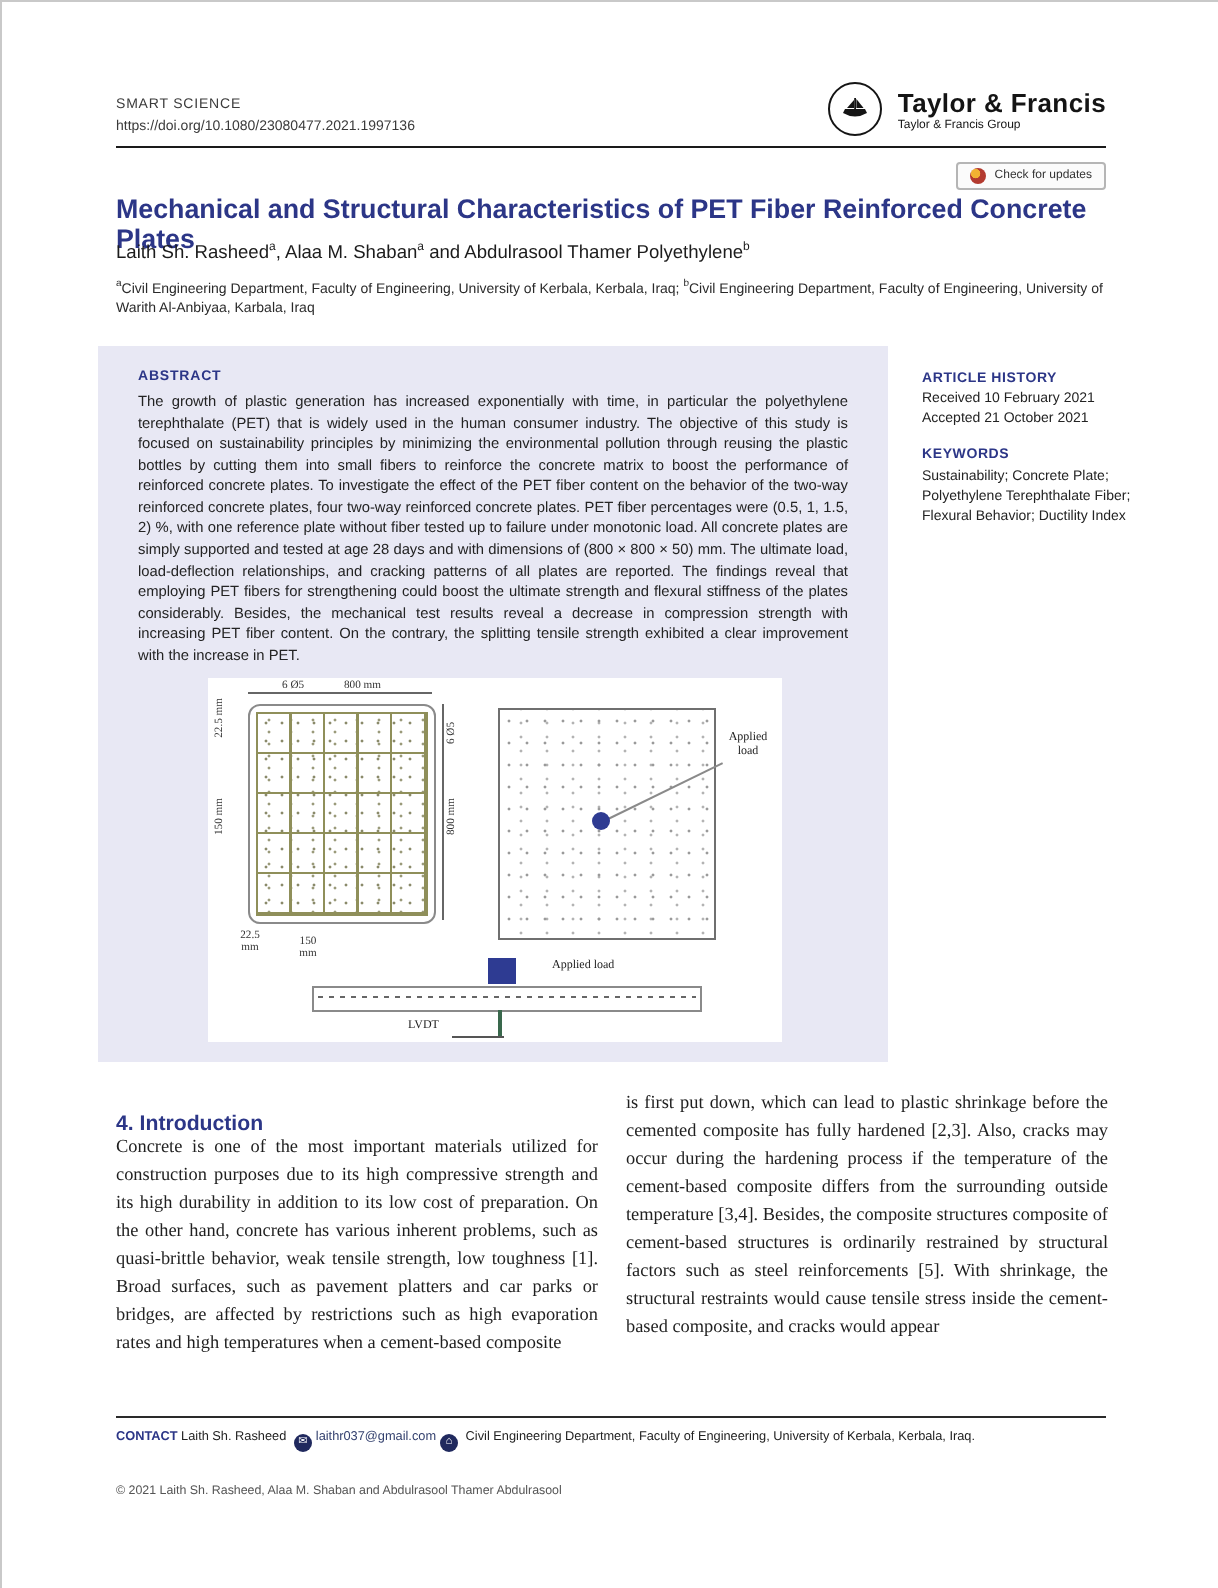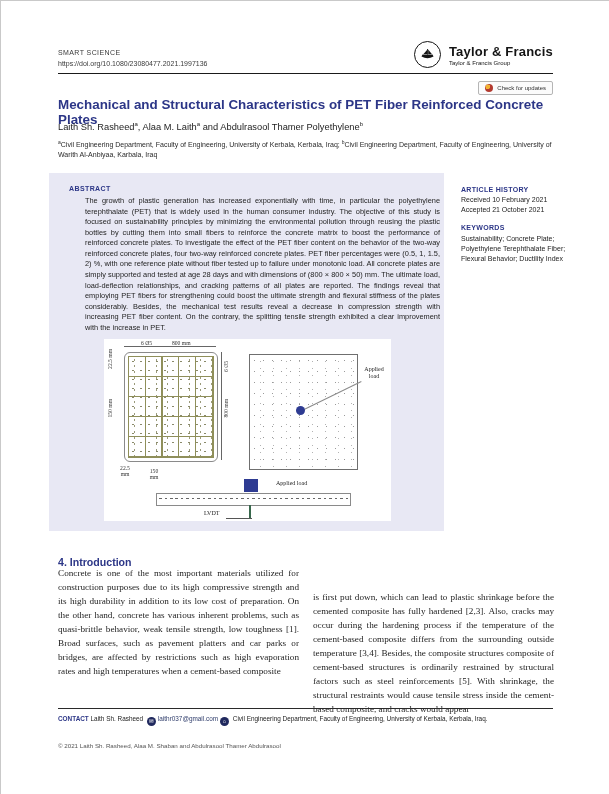--- a/index.html
+++ b/index.html
@@ -23,21 +23,21 @@
   
   .title{left:57px;top:96px;width:500px;font-size:13.4px;font-weight:bold;color:#2c3687;}
   .authors{left:57px;top:120px;width:500px;font-size:9.3px;color:#1c1c1c;}
   .authors sup{font-size:6px;}
   .affil{left:57px;top:138px;width:500px;font-size:7px;color:#2a2a2a;line-height:1.45;}
   .affil sup{font-size:5px;}
   
   .lavender{left:48px;top:172px;width:395px;height:358px;background:#e8e8f4;}
   .abs-label{left:68px;top:184px;font-size:7px;font-weight:bold;color:#2c3687;letter-spacing:.4px;}
   .abs-text{left:68px;top:195px;width:355px;font-size:7.4px;line-height:1.43;color:#232323;
-            text-align:justify;margin-left:16px;}
+            text-align:justify;}
   .sidebar{left:460px;top:184px;width:108px;font-size:7px;line-height:1.45;color:#232323;}
   .sb-h{font-weight:bold;color:#2c3687;letter-spacing:.3px;}
   .sb-gap{height:8px;}
   
   .figbox{left:103px;top:338px;width:287px;height:182px;background:#ffffff;}
   .speck{background-image:
       radial-gradient(circle,#9a9a9a .5px,transparent .9px),
       radial-gradient(circle,#b3b3b3 .5px,transparent .9px);
       background-size:9px 11px,13px 7px;background-position:0 0,4px 3px;}
   .plan1-outer{left:20px;top:13px;width:92px;height:108px;border:1px solid #8a8a8a;border-radius:6px;}
@@ -65,21 +65,21 @@
   .load-sq{left:140px;top:140px;width:14px;height:13px;background:#2e3b92;}
   .side-label{left:172px;top:141px;font-size:6px;color:#222;}
   .lvdt-line{left:145px;top:166px;width:2px;height:13px;background:#39684c;}
   .lvdt-bracket{left:122px;top:179px;width:26px;border-top:.7px solid #555;}
   .lvdt-label{left:100px;top:171px;font-size:6px;color:#222;}
   
   .sec-h{left:57px;top:555px;font-size:10.6px;font-weight:bold;color:#2c3687;}
   .col{width:241px;font-family:"Liberation Serif",serif;font-size:9.2px;line-height:1.52;
        color:#1f1f1f;text-align:justify;}
   .col1{left:57px;top:566px;}
-  .col2{left:312px;top:590px;}
+  .col2{left:312px;top:544px;}
   
   .rule2{left:57px;width:495px;top:707px;border-top:1px solid #2a2a2a;}
   .contact{left:57px;top:713px;width:500px;font-size:6.4px;color:#222;line-height:1.6;}
   .contact .cl{font-weight:bold;color:#2c3687;}
   .cicon{display:inline-flex;width:9px;height:9px;border-radius:50%;background:#20295e;color:#fff;
          font-size:5.5px;align-items:center;justify-content:center;vertical-align:-2px;margin:0 2px;}
   .email{color:#33406e;}
   .copyright{left:57px;top:741px;font-size:6.2px;color:#555;}
 </style>
 </head>
@@ -110,21 +110,21 @@
   <div class="abs rule1"></div>
 
   <div class="abs check">
     <span class="cm-icon"></span>
     <span>Check for updates</span>
   </div>
 
   <div class="abs title">Mechanical and Structural Characteristics of PET Fiber Reinforced Concrete Plates</div>
 
   <div class="abs authors">
-    <span>Laith Sh. Rasheed</span><sup>a</sup><span>, </span><span>Alaa M. Laith</span><sup>a</sup><span> and </span><span>Abdulrasool Thamer Polyethylene</span><sup>b</sup>
+    <span>Laith Sh. Rasheed</span><sup>a</sup><span>, </span><span>Alaa M. Shaban</span><sup>a</sup><span> and </span><span>Abdulrasool Thamer Polyethylene</span><sup>b</sup>
   </div>
 
   <div class="abs affil">
     <sup>a</sup><span>Civil Engineering Department, Faculty of Engineering, University of Kerbala, Kerbala, Iraq; </span><sup>b</sup><span>Civil Engineering Department, Faculty of Engineering, University of Warith Al-Anbiyaa, Karbala, Iraq</span>
   </div>
 
   <div class="abs lavender"></div>
   <div class="abs abs-label">ABSTRACT</div>
   <div class="abs abs-text">The growth of plastic generation has increased exponentially with time, in particular the polyethylene terephthalate (PET) that is widely used in the human consumer industry. The objective of this study is focused on sustainability principles by minimizing the environmental pollution through reusing the plastic bottles by cutting them into small fibers to reinforce the concrete matrix to boost the performance of reinforced concrete plates. To investigate the effect of the PET fiber content on the behavior of the two-way reinforced concrete plates, four two-way reinforced concrete plates. PET fiber percentages were (0.5, 1, 1.5, 2) %, with one reference plate without fiber tested up to failure under monotonic load. All concrete plates are simply supported and tested at age 28 days and with dimensions of (800 × 800 × 50) mm. The ultimate load, load-deflection relationships, and cracking patterns of all plates are reported. The findings reveal that employing PET fibers for strengthening could boost the ultimate strength and flexural stiffness of the plates considerably. Besides, the mechanical test results reveal a decrease in compression strength with increasing PET fiber content. On the contrary, the splitting tensile strength exhibited a clear improvement with the increase in PET.</div>
 

